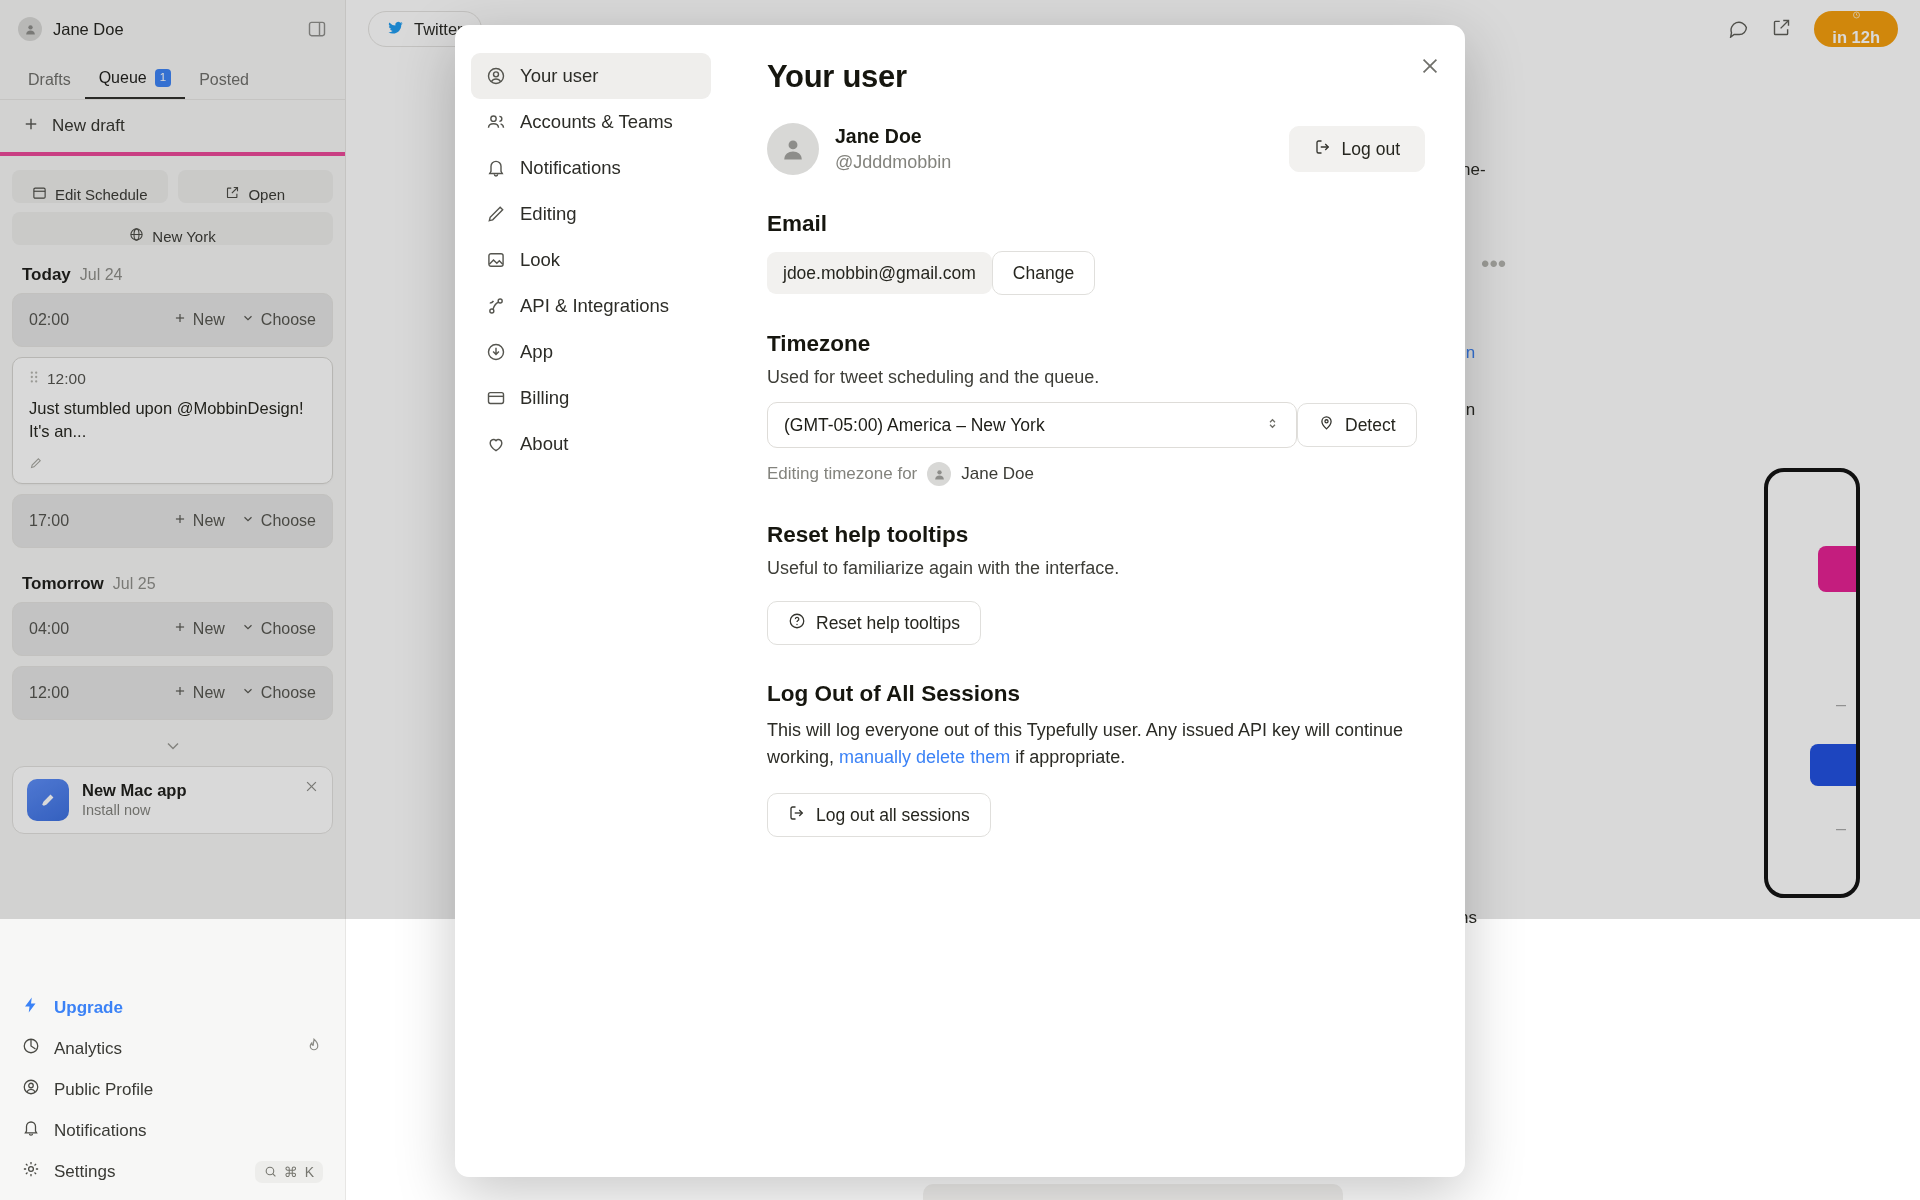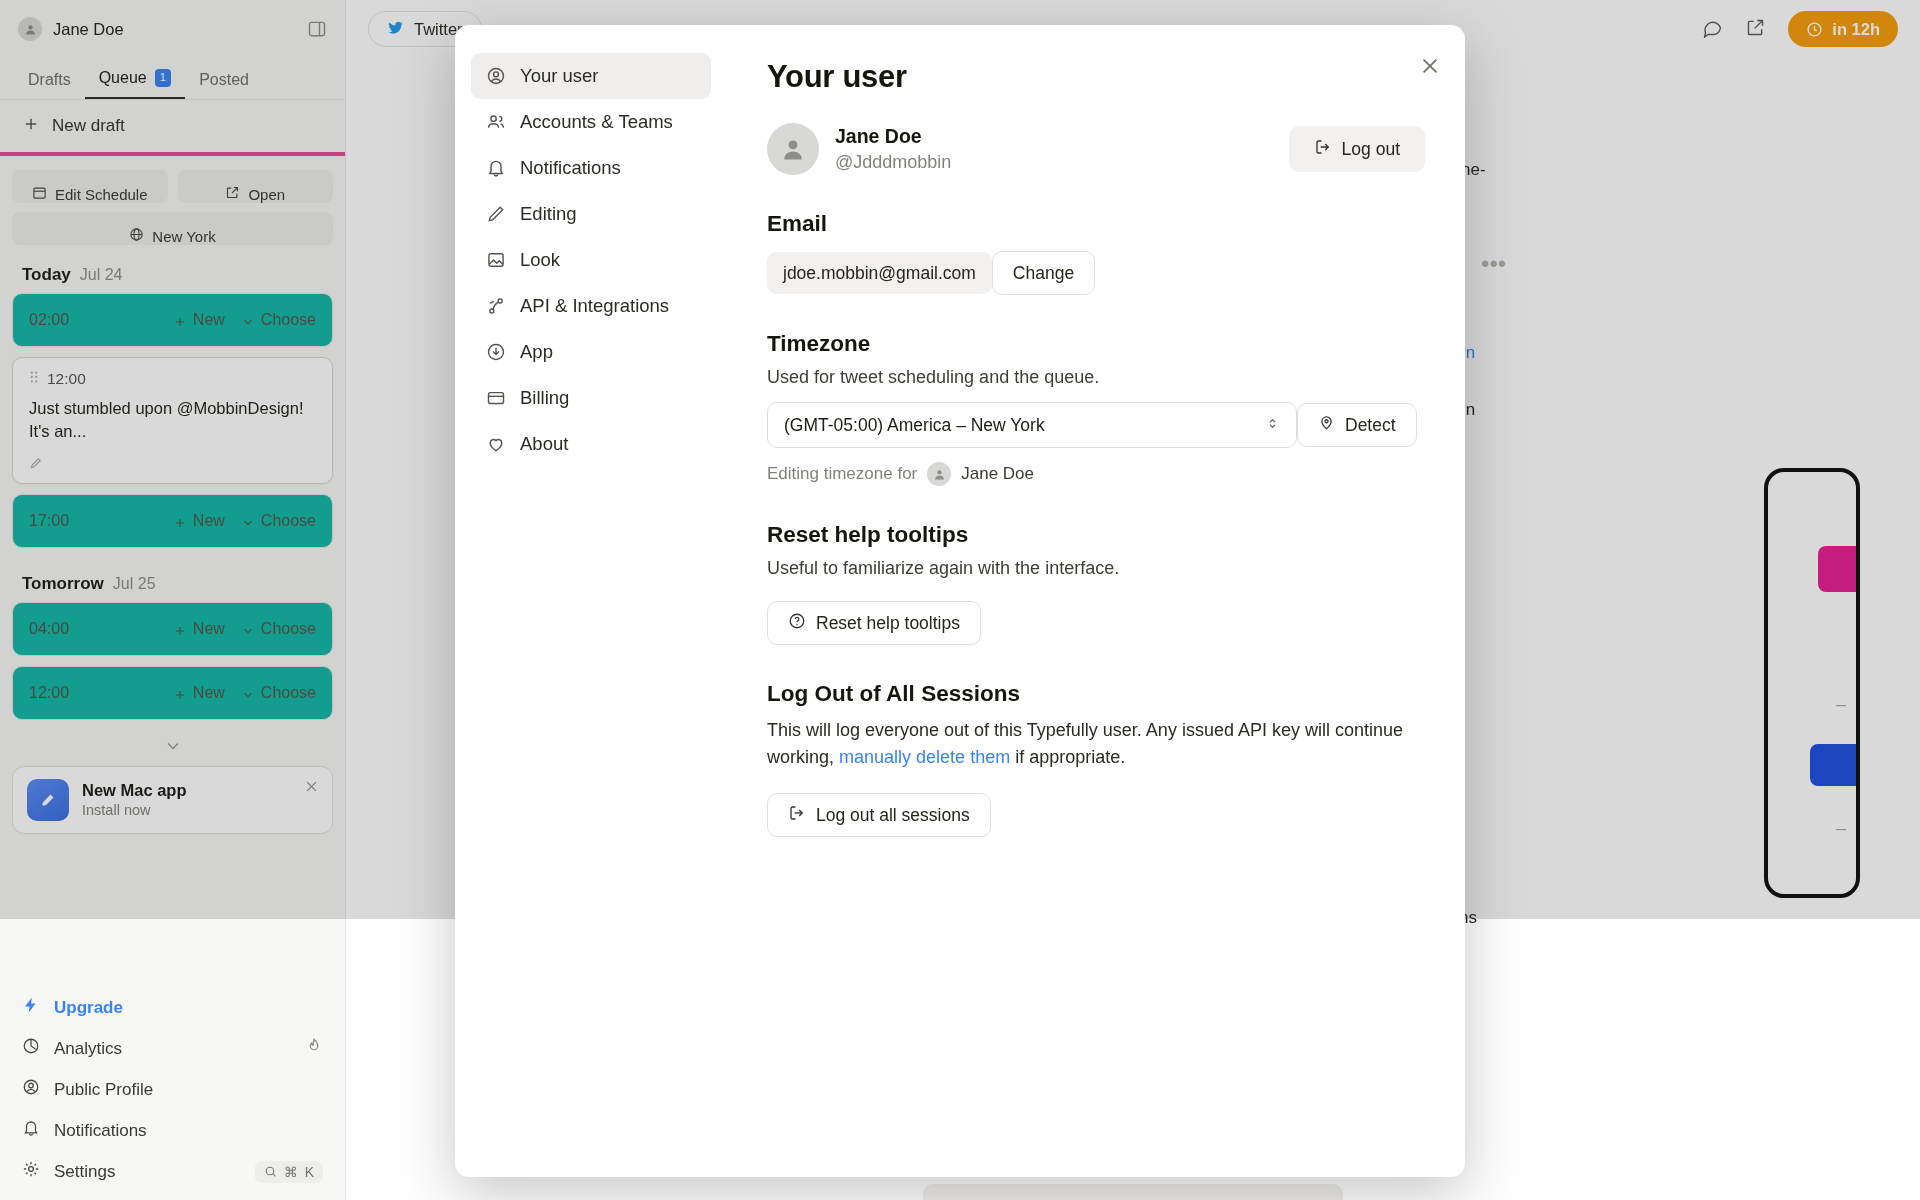--- a/index.html
+++ b/index.html
@@ -62,26 +62,26 @@
   .pill.full { width: 100%; }
 
   .day-head {
     padding: 16px 22px 8px 22px; font-size: 17px; display: flex; gap: 9px; align-items: baseline;
   }
   .day-head b { font-weight: 700; color: #1d1d1a; }
   .day-head span { color: #8d8d88; font-size: 16px; }
 
   .slot {
     margin: 0 12px 10px 12px; height: 54px; border: 1px solid #e4e3e0;
-    border-radius: 10px; background: #14b8a6; display: flex; align-items: center;
+    border-radius: 10px; background: #e5e5e5; display: flex; align-items: center;
     padding: 0 16px; font-size: 16px; color: #6f6f6a; justify-content: space-between;
   }
   .slot .time { color: #53534e; }
   .slot .acts { display: flex; gap: 16px; align-items: center; }
-  .slot .act { display: flex; align-items: flex-end; gap: 6px; color: #55554f; cursor: pointer; }
+  .slot .act { display: flex; align-items: flex-start; gap: 6px; color: #55554f; cursor: pointer; }
 
   .card {
     margin: 0 12px 10px 12px; border: 1px solid #d7d6d2; border-radius: 10px;
     background: #fff; padding: 12px 16px 10px 16px;
     box-shadow: 0 1px 2px rgba(0,0,0,0.04);
   }
   .card-time { font-size: 15.5px; color: #53534e; display: flex; gap: 8px; align-items: center; }
   .card-text { font-size: 16.5px; line-height: 1.42; color: #26261f; margin-top: 9px; }
   .card-foot { margin-top: 11px; color: #9a9a95; font-size: 14px; }
 
@@ -118,21 +118,21 @@
   }
   .topbar { height: 58px; display: flex; align-items: center; padding: 0 22px; gap: 14px; }
   .acct-pill {
     height: 36px; border: 1px solid #e4e3e0; border-radius: 999px; background: #fff;
     display: flex; align-items: center; gap: 10px; padding: 0 18px; font-size: 16.5px; color: #2a2a25;
   }
   .tw-icon { color: #1d9bf0; }
   .top-right { margin-left: auto; display: flex; align-items: center; gap: 22px; }
   .timer-pill {
     height: 36px; border-radius: 999px; background: #f59e0b; color: #fff;
-    display: flex; align-items: center; gap: 9px; padding: 0 18px; font-size: 16.5px; font-weight: 700;
+    display: flex; align-items: center; gap: 9px; padding: 0 18px; font-size: 16.5px; font-weight: 700; flex-direction: column;
   }
   .bg-text { position: absolute; color: #2b2b26; font-size: 17px; }
   .bg-link { color: #3b82f6; }
   .phone-mock {
     position: absolute; right: 60px; top: 468px; width: 96px; height: 430px;
     background: #111; border-radius: 20px; border: 4px solid #111;
     overflow: hidden;
   }
   .phone-inner { background: #fff; width: 100%; height: 100%; position: relative; }
   .ph-pink { position: absolute; right: 0; top: 74px; width: 38px; height: 46px; background: #e61f93; border-radius: 8px 0 0 8px; }

